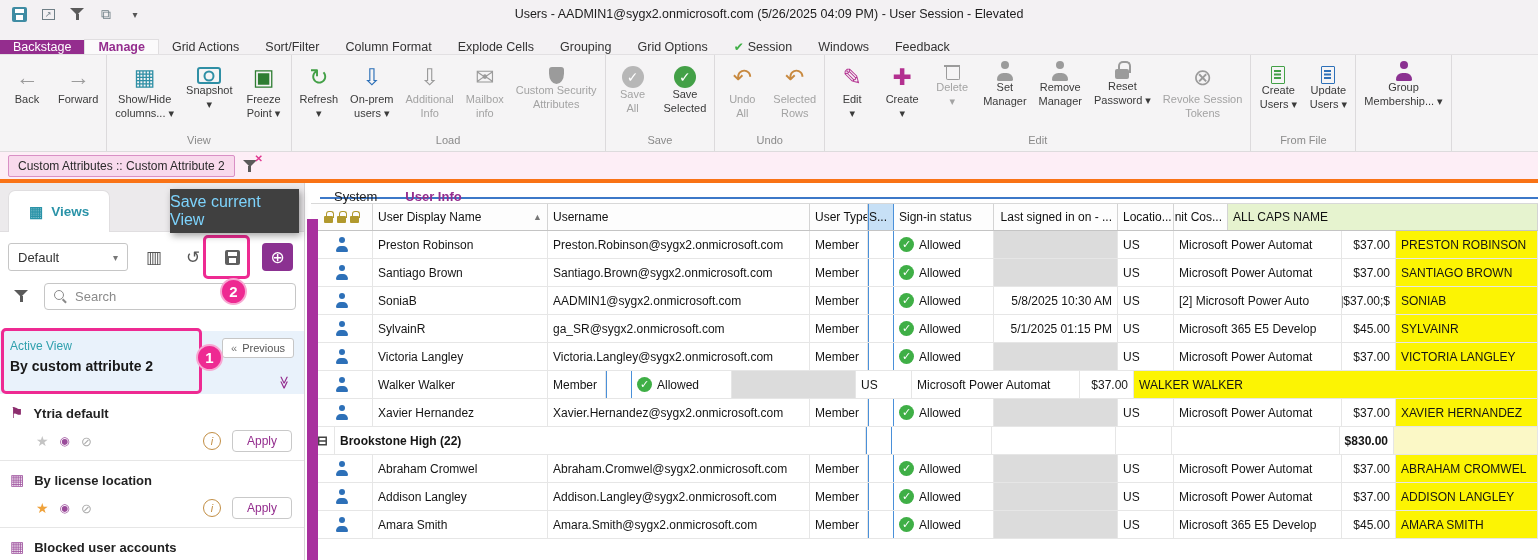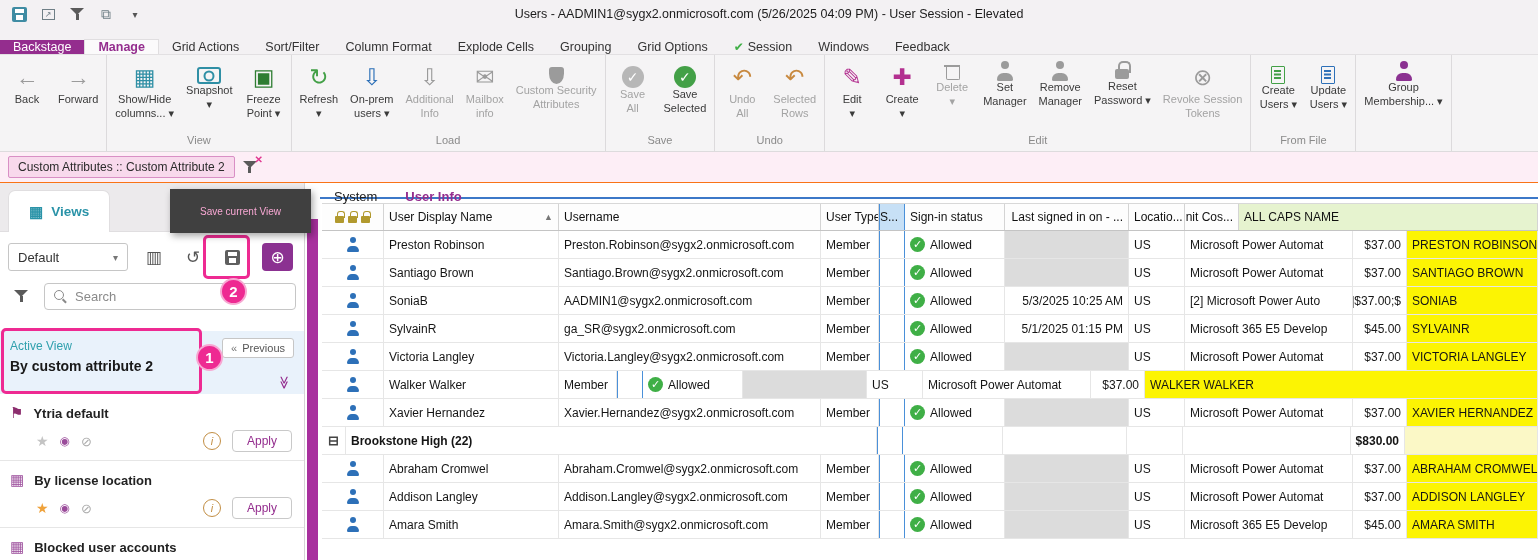--- a/index.html
+++ b/index.html
@@ -66,21 +66,21 @@
   .disk::before{content:"";position:absolute;top:2px;left:3px;width:9px;height:4px;background:#fff}
   .disk::after{content:"";position:absolute;bottom:2px;left:4px;width:7px;height:5px;background:#fff}
   .disk.t{background:#3f8ca3}
   .lk{position:relative;display:inline-block;width:9px;height:12px}
   .lk::before{content:"";position:absolute;bottom:0;left:0;width:9px;height:7px;background:#b1992e;border-radius:1px}
   .lk::after{content:"";position:absolute;top:0;left:1.5px;width:6px;height:6px;border:1.5px solid #b1992e;border-bottom:none;border-radius:3px 3px 0 0}
   .chk{display:inline-block;width:15px;height:15px;border-radius:50%;background:#3faf46;position:relative;margin-right:5px;flex:0 0 auto}
   .chk::before{content:"✓";position:absolute;left:0;top:0;width:15px;height:15px;color:#fff;font-size:11px;line-height:15px;text-align:center}
 
   
-  .filterbar{position:absolute;top:152px;left:0;right:0;height:31px;background:#fdeef6;display:flex;align-items:center;gap:8px;padding-left:8px;border-bottom:1px solid #f97316}
+  .filterbar{position:absolute;top:152px;left:0;right:0;height:31px;background:#fdeef6;display:flex;align-items:center;gap:8px;padding-left:8px;border-bottom:4px solid #f97316}
   .fchip{background:#f8d9ec;border:1px solid #d98fc5;border-radius:2px;padding:3px 9px;font-size:12px;color:#2a2a2a;white-space:nowrap}
   .fclear{position:relative;width:18px;height:18px;cursor:pointer}
   .fclear .funnel{position:absolute;left:0;top:2px}
   .fclear .x{position:absolute;right:-2px;top:-4px;color:#e0368f;font-size:10px;font-weight:bold}
 
   
   .sidebar{position:absolute;top:183px;left:0;width:305px;bottom:0;background:#fff;border-right:1px solid #d5d3d5;overflow:hidden}
   .sb-tabrow{height:49px;background:#eceaec;position:relative;border-bottom:1px solid #e0dee0}
   .sb-tab{position:absolute;left:8px;bottom:-1px;height:42px;background:#fff;border:1px solid #e0dee0;border-bottom:none;border-radius:7px 7px 0 0;display:flex;align-items:center;gap:8px;padding:0 20px;color:#2a93a8;font-size:13.5px;font-weight:bold;cursor:pointer}
   .vicon{font-size:15px}
@@ -114,21 +114,21 @@
   .spacer{flex:1}
   .ibtn{width:18px;height:18px;border:1.5px solid #c28e44;color:#c28e44;border-radius:50%;font-size:11px;font-style:italic;display:flex;align-items:center;justify-content:center;cursor:pointer;flex:0 0 auto}
   .applybtn{background:#fff;border:1px solid #c9c9c9;border-radius:4px;color:#942d8e;font-size:12px;padding:3px 14px;font-family:inherit;cursor:pointer;margin-right:2px}
 
   
   .gridarea{position:absolute;top:183px;left:305px;right:0;bottom:0;background:#fff;overflow:hidden}
   .gstrip{position:absolute;left:2px;top:36px;bottom:0;width:11px;background:#a8309e}
   .gtabs{margin-left:15px;height:16px;display:flex;align-items:flex-start;border-bottom:2px solid #3c78c8}
   .gtab{padding:6px 14px;font-size:13px;color:#222;cursor:pointer}
   .gtab.active{color:#942d8e;font-weight:bold}
-  .gwrap{margin-left:17px}
+  .gwrap{margin-left:6px}
   .ghead{display:flex;height:28px;margin-top:4px;border-top:1px solid #d8d8d8;border-bottom:1px solid #c4c4c4;background:#fdfdfd}
   .hc{display:flex;align-items:center;padding:0 5px;font-size:12px;color:#111;border-right:1px solid #d4d4d4;overflow:hidden;white-space:nowrap}
   .hc.c-ic{justify-content:center;gap:4px}
   .hc.c-s{background:#c7e0f6}
   .hc.capsh{background:#e6f3cf}
   .sort{margin-left:auto;font-size:9px;color:#777;padding-left:4px}
   .grow{display:flex;height:28px;border-bottom:1px solid #e6e6e6;background:#fff}
   .gc{display:flex;align-items:center;padding:0 5px;font-size:12px;color:#151515;border-right:1px solid #e6e6e6;overflow:hidden;white-space:nowrap}
   .c-ic{flex:0 0 62px;justify-content:center}
   .c-name{flex:0 0 175px}
@@ -143,21 +143,21 @@
   .c-lic{flex:0 0 168px}
   .c-cost{flex:0 0 54px;justify-content:flex-end}
   .c-caps{flex:1;background:#fcf403}
   .grow.group .gc{font-weight:bold}
   .gcollapse{flex:0 0 24px;justify-content:center;padding:0}
   .gspan{flex:0 0 531px}
   .collapse{font-size:13px;color:#444;cursor:pointer}
   .c-caps.glight{background:#fbf8c6}
 
   
-  .tooltip{position:absolute;left:170px;top:189px;width:141px;height:44px;background:#404040;color:#f9a8d4;display:flex;align-items:center;justify-content:center;font-size:10px;z-index:70;box-shadow:2px 3px 7px rgba(0,0,0,.35)}
+  .tooltip{position:absolute;left:170px;top:189px;width:129px;height:44px;background:#404040;color:#7dd3fc;display:flex;align-items:center;justify-content:center;font-size:16px;z-index:70;box-shadow:2px 3px 7px rgba(0,0,0,.35)}
   .hlbox{position:absolute;border:3px solid #ee2a92;border-radius:5px;z-index:60;pointer-events:none}
   .hl-save{left:203px;top:235px;width:47px;height:44px}
   .hl-active{left:1px;top:328px;width:201px;height:66px}
   .badge{position:absolute;width:27px;height:27px;border-radius:50%;background:#ee2a92;border:2px solid #f7a8d2;color:#fff;display:flex;align-items:center;justify-content:center;font-weight:bold;font-size:15px;z-index:65}
   .badge1{left:196px;top:344px}
   .badge2{left:220px;top:278px}
 </style>
 </head>
 <body>
 
@@ -559,21 +559,21 @@
               <span class="pico sm pblue"></span>
             </div>
             <div class="gc c-name">SoniaB</div>
             <div class="gc c-user">AADMIN1@sygx2.onmicrosoft.com</div>
             <div class="gc c-type">Member</div>
             <div class="gc c-s"></div>
             <div class="gc c-status">
               <span class="chk"></span>
               <span>Allowed</span>
             </div>
-            <div class="gc c-last">5/3/2025 10:25 AM</div>
+            <div class="gc c-last">5/8/2025 10:30 AM</div>
             <div class="gc c-loc">US</div>
             <div class="gc c-lic">[2] Microsoft Power Auto</div>
             <div class="gc c-cost">[2]$37.00;$</div>
             <div class="gc c-caps">SONIAB</div>
           </div>
 
           <div class="grow">
             <div class="gc c-ic">
               <span class="pico sm pblue"></span>
             </div>

